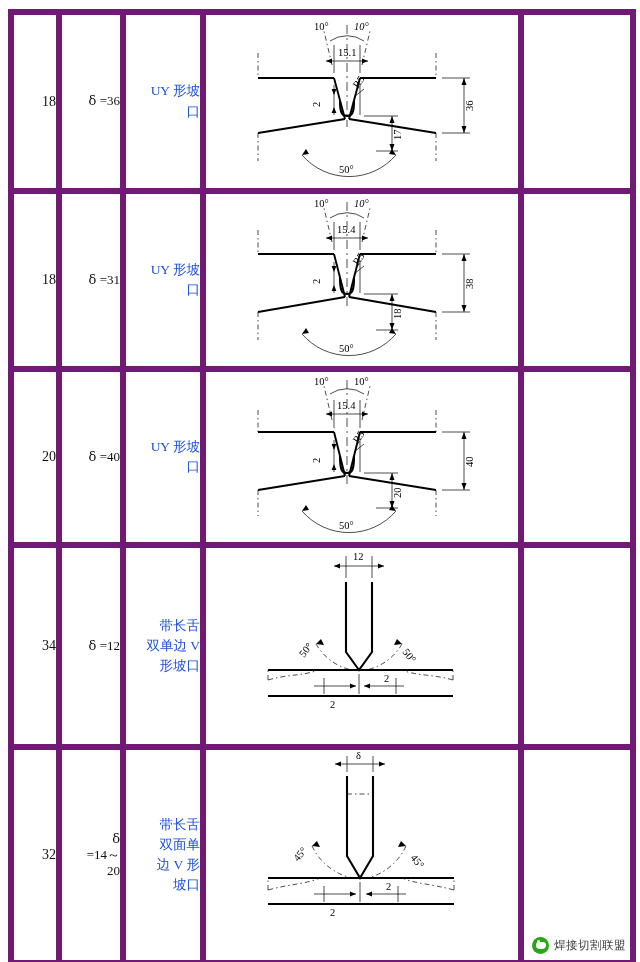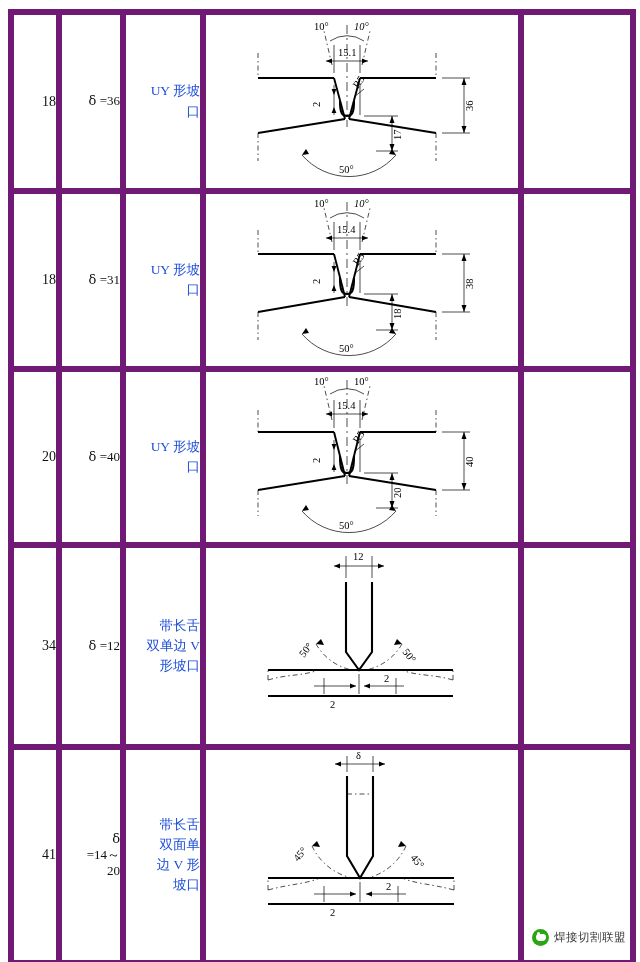--- a/index.html
+++ b/index.html
@@ -59,21 +59,21 @@
   .fig-wrap {
     width: 100%;
     display: block;
     line-height: 0;
   }
   svg { display: block; margin: 0 auto; }
 
   .stamp {
     position: absolute;
     right: 14px;
-    bottom: 16px;
+    bottom: 8px;
     display: flex;
     align-items: center;
     gap: 5px;
   }
   .stamp-logo {
     width: 17px; height: 17px;
     border-radius: 50%;
     background: #2aa515;
     position: relative;
     flex: none;
@@ -423,21 +423,21 @@
             <text x="124" y="160">2</text>
             <text x="178" y="134">2</text>
           </g>
         </svg>
         </div>
       </td>
       <td></td>
     </tr>
 
     <tr style="height:212px;">
-      <td class="num-cell">41</td>
+      <td class="num-cell">32</td>
       <td class="delta-cell">
         <div class="delta-sym">δ</div>
         <div>=14～</div>
         <div>20</div>
       </td>
       <td class="name-cell">
         <div>带长舌</div>
         <div>双面单</div>
         <div>边 V 形</div>
         <div>坡口</div>

